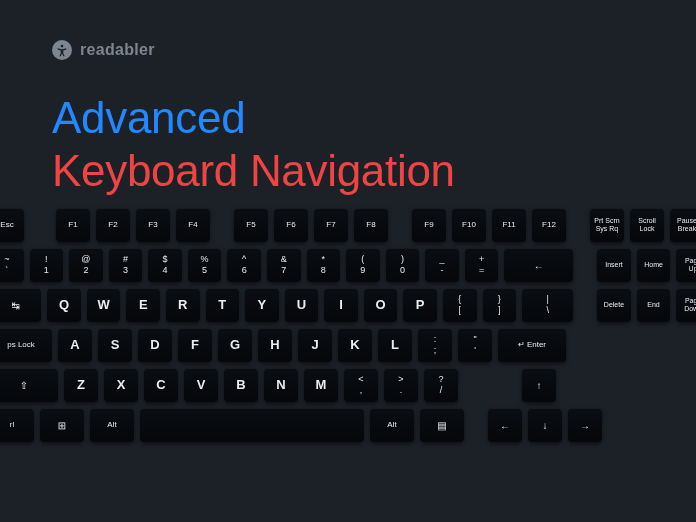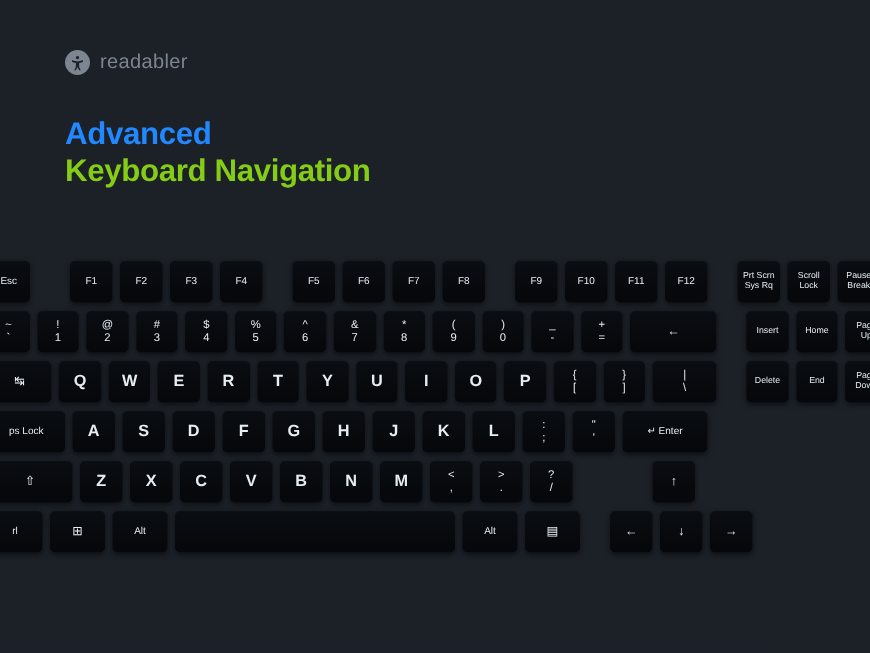--- a/index.html
+++ b/index.html
@@ -1,24 +1,24 @@
 <!DOCTYPE html>
 <html><head>
 <meta charset="utf-8">
 <style>
 *{margin:0;padding:0;box-sizing:border-box}
 body{width:696px;height:522px;background:#1c2128;font-family:-apple-system,BlinkMacSystemFont,'Segoe UI',Arial,sans-serif;overflow:hidden;position:relative}
 .header{padding:40px 0 0 52px}
 .brand{display:flex;align-items:center;gap:8px;margin-bottom:32px}
 .brand-icon{width:20px;height:20px;border-radius:50%;background:#7d8590;display:flex;align-items:center;justify-content:center}
 .brand-icon svg{width:14px;height:14px;fill:#1c2128}
-.brand-name{color:#7d8590;font-size:16px;font-weight:400;letter-spacing:0.3px}
-.title{font-size:25px;font-weight:700;line-height:1.2;letter-spacing:-0.3px}
+.brand-name{color:#7d8590;font-size:16px;font-weight:700;letter-spacing:0.3px}
+.title{font-size:44px;font-weight:400;line-height:1.2;letter-spacing:-0.3px}
 .title-accent{color:#2188ff}
-.title-main{color:#84cc16}
+.title-main{color:#ef4444}
 .keyboard{position:absolute;top:208px;left:-10px;width:720px}
 .row{display:flex;gap:6px;margin-bottom:6px}
 .key{background:linear-gradient(180deg,#0a0d12 0%,#05070a 100%);border-radius:4px;color:#e6edf3;font-size:10px;font-weight:500;display:flex;flex-direction:column;align-items:center;justify-content:center;height:34px;box-shadow:0 2px 4px rgba(0,0,0,0.5),inset 0 1px 0 rgba(255,255,255,0.06);text-align:center;line-height:1.1;padding:2px}
 .key.w1{width:34px}
 .key.w125{width:44px}
 .key.w15{width:52px}
 .key.w175{width:62px}
 .key.w2{width:70px}
 .key.w225{width:68px}
 .key.w625{width:224px}

